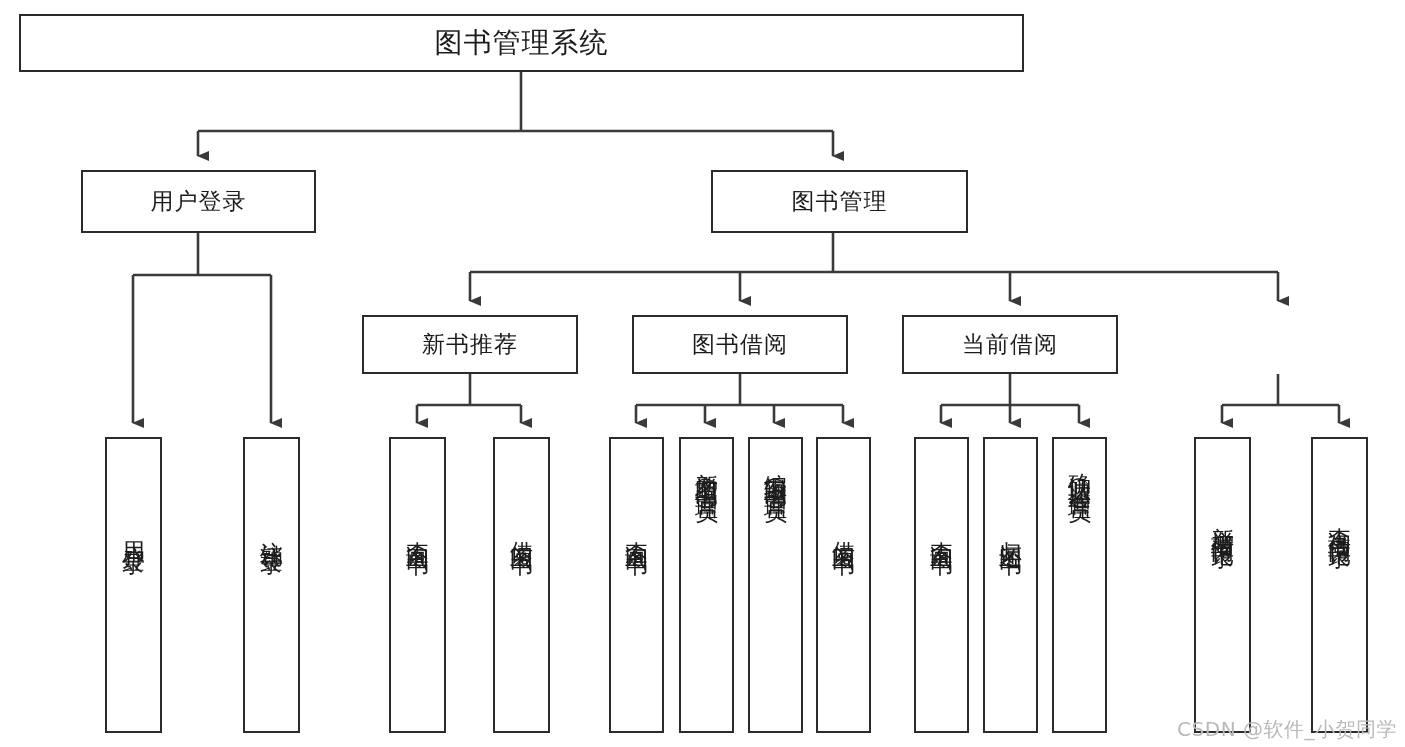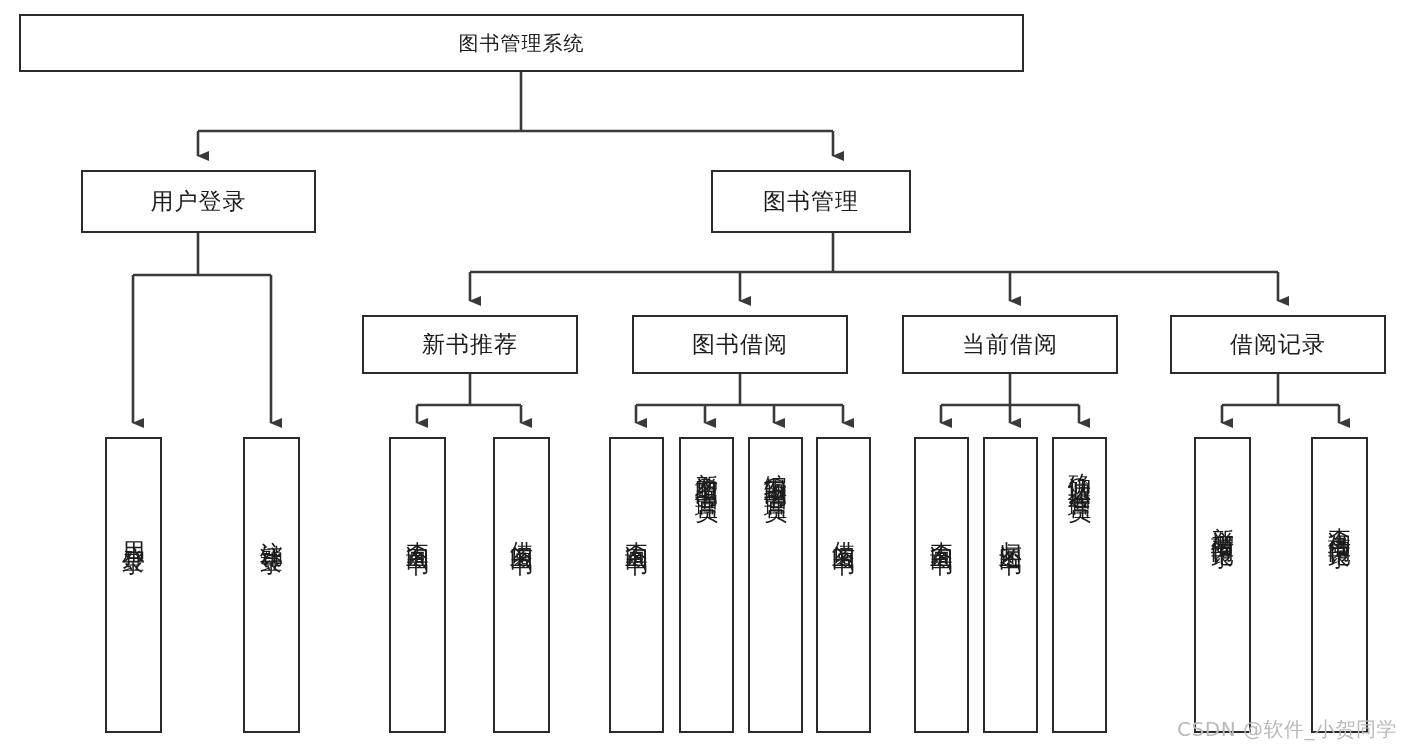--- a/index.html
+++ b/index.html
@@ -44,21 +44,21 @@
     line-height: 1.12;
     color: #1c1c1c;
     white-space: nowrap;
   }
   
   .node.horiz .label {
     font-size: 23px;
     letter-spacing: 1px;
   }
   .node.root .label {
-    font-size: 20px;
+    font-size: 28px;
     letter-spacing: 1px;
   }
   
   .node.vert {
     align-items: flex-start;
     padding-top: 8px;
   }
   .node.vert .label {
     writing-mode: vertical-rl;
     text-orientation: upright;
@@ -147,39 +147,36 @@
   </svg>
 
   <div class="node root horiz" style="left:19px; top:14px; width:1005px; height:58px;">
     <span class="label">图书管理系统</span>
   </div>
 
   <div class="node horiz" style="left:81px; top:170px; width:235px; height:63px;">
     <span class="label">用户登录</span>
   </div>
 
-  <div class="node horiz" style="left:711px; top:170px; width:200px; height:63px;">
+  <div class="node horiz" style="left:711px; top:170px; width:257px; height:63px;">
     <span class="label">图书管理</span>
   </div>
 
   <div class="node horiz" style="left:632px; top:315px; width:216px; height:59px;">
     <span class="label">图书借阅</span>
   </div>
 
   <div class="node horiz" style="left:362px; top:315px; width:216px; height:59px;">
     <span class="label">新书推荐</span>
   </div>
 
   <div class="node horiz" style="left:902px; top:315px; width:216px; height:59px;align-items:center;">
     <span class="label">当前借阅</span>
   </div>
 
-  <div class="node horiz" style="left:1170px; top:315px; width:216px; height:59px;">
-    <span class="label">借阅记录</span>
-  </div>
 
   <div class="node vert short" style="left:105px; top:437px; width:57px; height:296px;">
     <span class="label">用户登录</span>
   </div>
 
   <div class="node vert short" style="left:243px; top:437px; width:57px; height:296px;">
     <span class="label">注销登录</span>
   </div>
 
   <div class="node vert short" style="left:389px; top:437px; width:57px; height:296px;">

